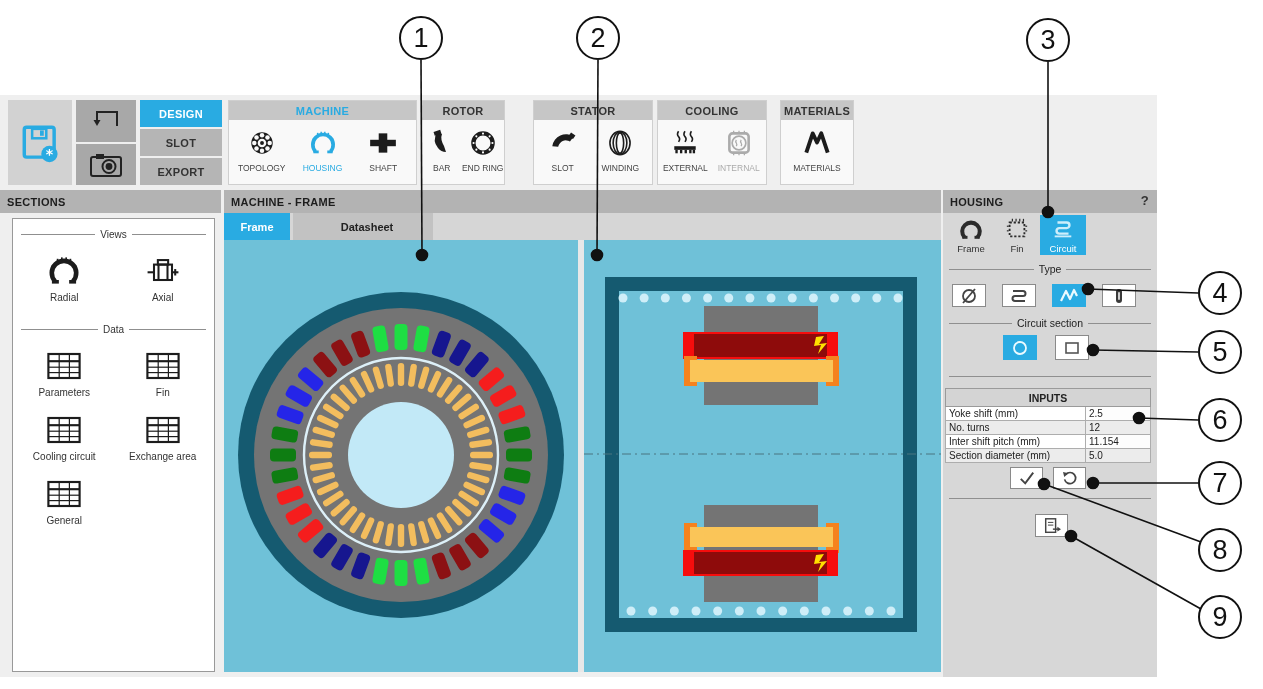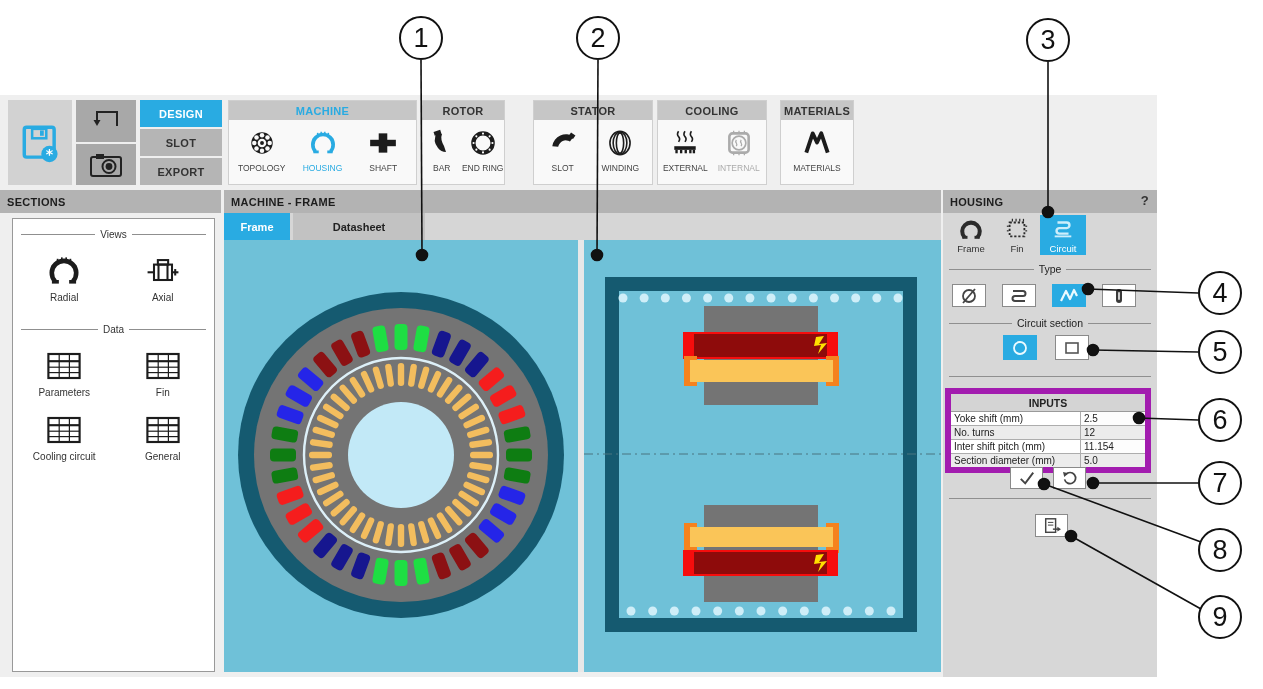--- a/index.html
+++ b/index.html
@@ -36,39 +36,39 @@
   .sep:before,.sep:after{content:"";flex:1;border-top:1px solid #8f8f8f;}
   .sep:before{margin-right:5px;} .sep:after{margin-left:5px;}
   .icon-grid{display:flex;flex-wrap:wrap;justify-content:space-around;padding:4px 2px;}
   .sec-item{width:92px;display:flex;flex-direction:column;align-items:center;margin:7px 0;}
   .sec-item .ic{height:36px;display:flex;align-items:center;justify-content:center;}
   .sec-item .lb{font-size:10px;color:#333;margin-top:3px;white-space:nowrap;}
   
   #main-tabs{position:absolute;left:224px;top:118px;width:717px;height:27px;background:#d6d6d6;display:flex;}
   .main-tab{height:27px;display:flex;align-items:center;justify-content:center;font-size:11px;font-weight:bold;color:#222;}
   .main-tab.active{background:#29abe2;color:#fff;}
-  #tab-view{width:66px;} #tab-datasheet{width:132px;background:#c2c2c2;margin-left:3px;}
+  #tab-view{width:66px;} #tab-datasheet{width:132px;background:#c2c2c2;margin-left:3px;padding-left:8px;}
   #canvas-row{position:absolute;left:224px;top:145px;width:717px;height:432px;background:#e8e8e8;}
   #radial-canvas{position:absolute;left:0;top:0;width:354px;height:432px;background:#6fc1d8;}
   #axial-canvas{position:absolute;left:360px;top:0;width:357px;height:432px;background:#6fc1d8;}
   
   #housing-panel{position:absolute;left:943px;top:118px;width:214px;height:464px;background:#d7d7d7;}
   #housing-help{position:absolute;right:8px;top:3px;font-size:13px;font-weight:bold;color:#333;}
   .h-tab{position:absolute;top:2px;width:46px;height:40px;display:flex;flex-direction:column;align-items:center;justify-content:center;background:#d7d7d7;}
   .h-tab .lb{font-size:9.5px;color:#333;margin-top:2px;}
   .h-tab.active{background:#29abe2;} .h-tab.active .lb{color:#fff;}
   .sq-btn{position:absolute;width:34px;height:23px;background:#fff;border:1px solid #8a8a8a;box-sizing:border-box;
     display:flex;align-items:center;justify-content:center;}
   .sq-btn.active{background:#29abe2;border-color:#29abe2;}
   .hsep{display:flex;align-items:center;font-size:10.5px;color:#222;position:absolute;left:6px;right:6px;}
   .hsep:before,.hsep:after{content:"";flex:1;border-top:1px solid #8f8f8f;}
   .hsep:before{margin-right:5px;} .hsep:after{margin-left:5px;}
   .hline{position:absolute;left:6px;right:6px;border-top:1px solid #8f8f8f;}
   
-  #inputs-table{position:absolute;left:2px;top:175px;width:206px;border:6px solid #a21caf;border-collapse:collapse;background:#fff;font-size:10px;color:#222;}
+  #inputs-table{position:absolute;left:2px;top:175px;width:206px;border:1px solid #a21caf;border-collapse:collapse;background:#fff;font-size:10px;color:#222;}
   #inputs-table th{background:#d4d4d4;font-weight:bold;font-size:10.5px;height:15px;border:1px solid #9a9a9a;}
   #inputs-table td{height:13px;border:1px solid #adadad;padding:0 3px;white-space:nowrap;}
   #inputs-table tr.alt td{background:#ececec;}
   #inputs-table td.val{width:58px;background:#fdfdfd;}
   
   .callout{position:absolute;width:44px;height:44px;box-sizing:border-box;border:2.5px solid #111;border-radius:50%;
     background:#fff;display:flex;align-items:center;justify-content:center;font-size:27px;color:#111;}
   #overlay{position:absolute;left:0;top:0;width:1263px;height:689px;pointer-events:none;}
 </style>
 </head>
@@ -369,20 +369,33 @@
             <svg width="36" height="30" viewBox="0 0 30 24" fill="none" stroke="#1c1c1c">
                   <rect x="2" y="2" width="26" height="20" stroke-width="1.8"></rect>
                   <line x1="2" y1="8" x2="28" y2="8" stroke-width="1.8"></line>
                   <line x1="2" y1="13" x2="28" y2="13"></line>
                   <line x1="2" y1="17.5" x2="28" y2="17.5"></line>
                   <line x1="11" y1="2" x2="11" y2="22"></line>
                   <line x1="19.5" y1="2" x2="19.5" y2="22"></line>
                 </svg>
           </span>
           <span class="lb">Cooling circuit</span>
+        </div>
+        <div class="sec-item">
+          <span class="ic">
+            <svg width="36" height="30" viewBox="0 0 30 24" fill="none" stroke="#1c1c1c">
+                  <rect x="2" y="2" width="26" height="20" stroke-width="1.8"></rect>
+                  <line x1="2" y1="8" x2="28" y2="8" stroke-width="1.8"></line>
+                  <line x1="2" y1="13" x2="28" y2="13"></line>
+                  <line x1="2" y1="17.5" x2="28" y2="17.5"></line>
+                  <line x1="11" y1="2" x2="11" y2="22"></line>
+                  <line x1="19.5" y1="2" x2="19.5" y2="22"></line>
+                </svg>
+          </span>
+          <span class="lb">Exchange area</span>
         </div>
         <div class="sec-item">
           <span class="ic">
             <svg width="36" height="30" viewBox="0 0 30 24" fill="none" stroke="#1c1c1c">
                   <rect x="2" y="2" width="26" height="20" stroke-width="1.8"></rect>
                   <line x1="2" y1="8" x2="28" y2="8" stroke-width="1.8"></line>
                   <line x1="2" y1="13" x2="28" y2="13"></line>
                   <line x1="2" y1="17.5" x2="28" y2="17.5"></line>
                   <line x1="11" y1="2" x2="11" y2="22"></line>
                   <line x1="19.5" y1="2" x2="19.5" y2="22"></line>

